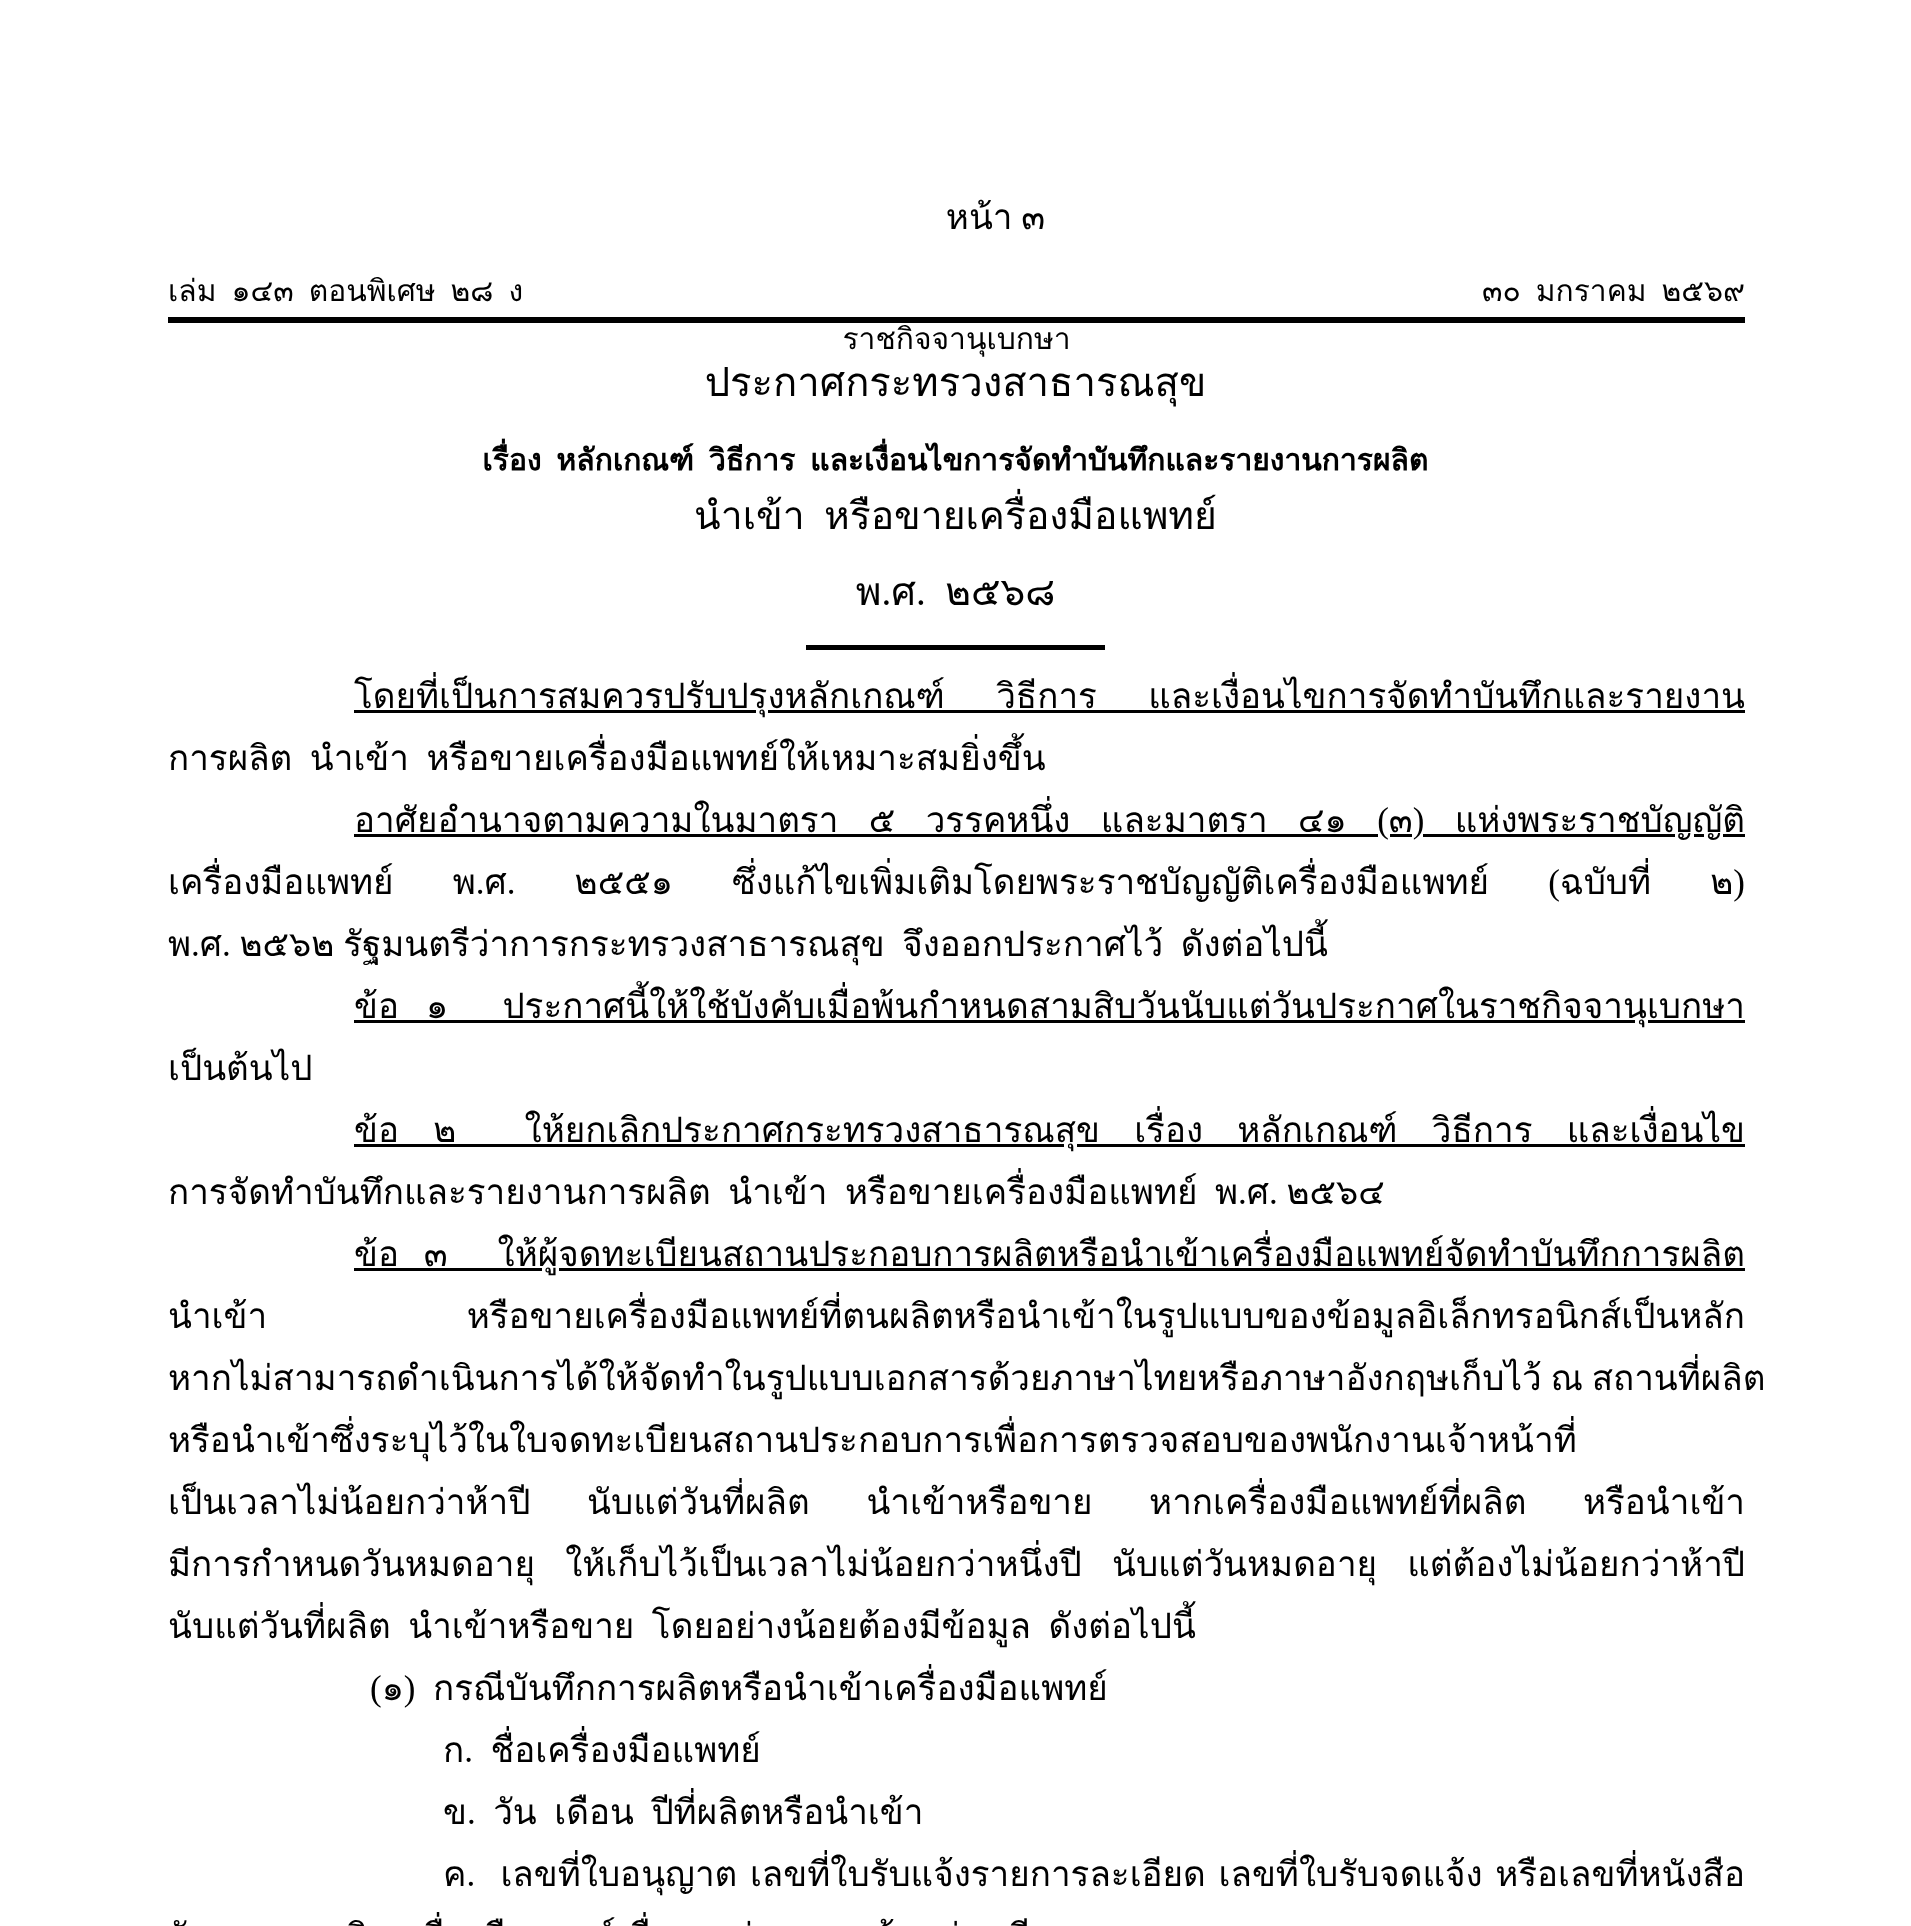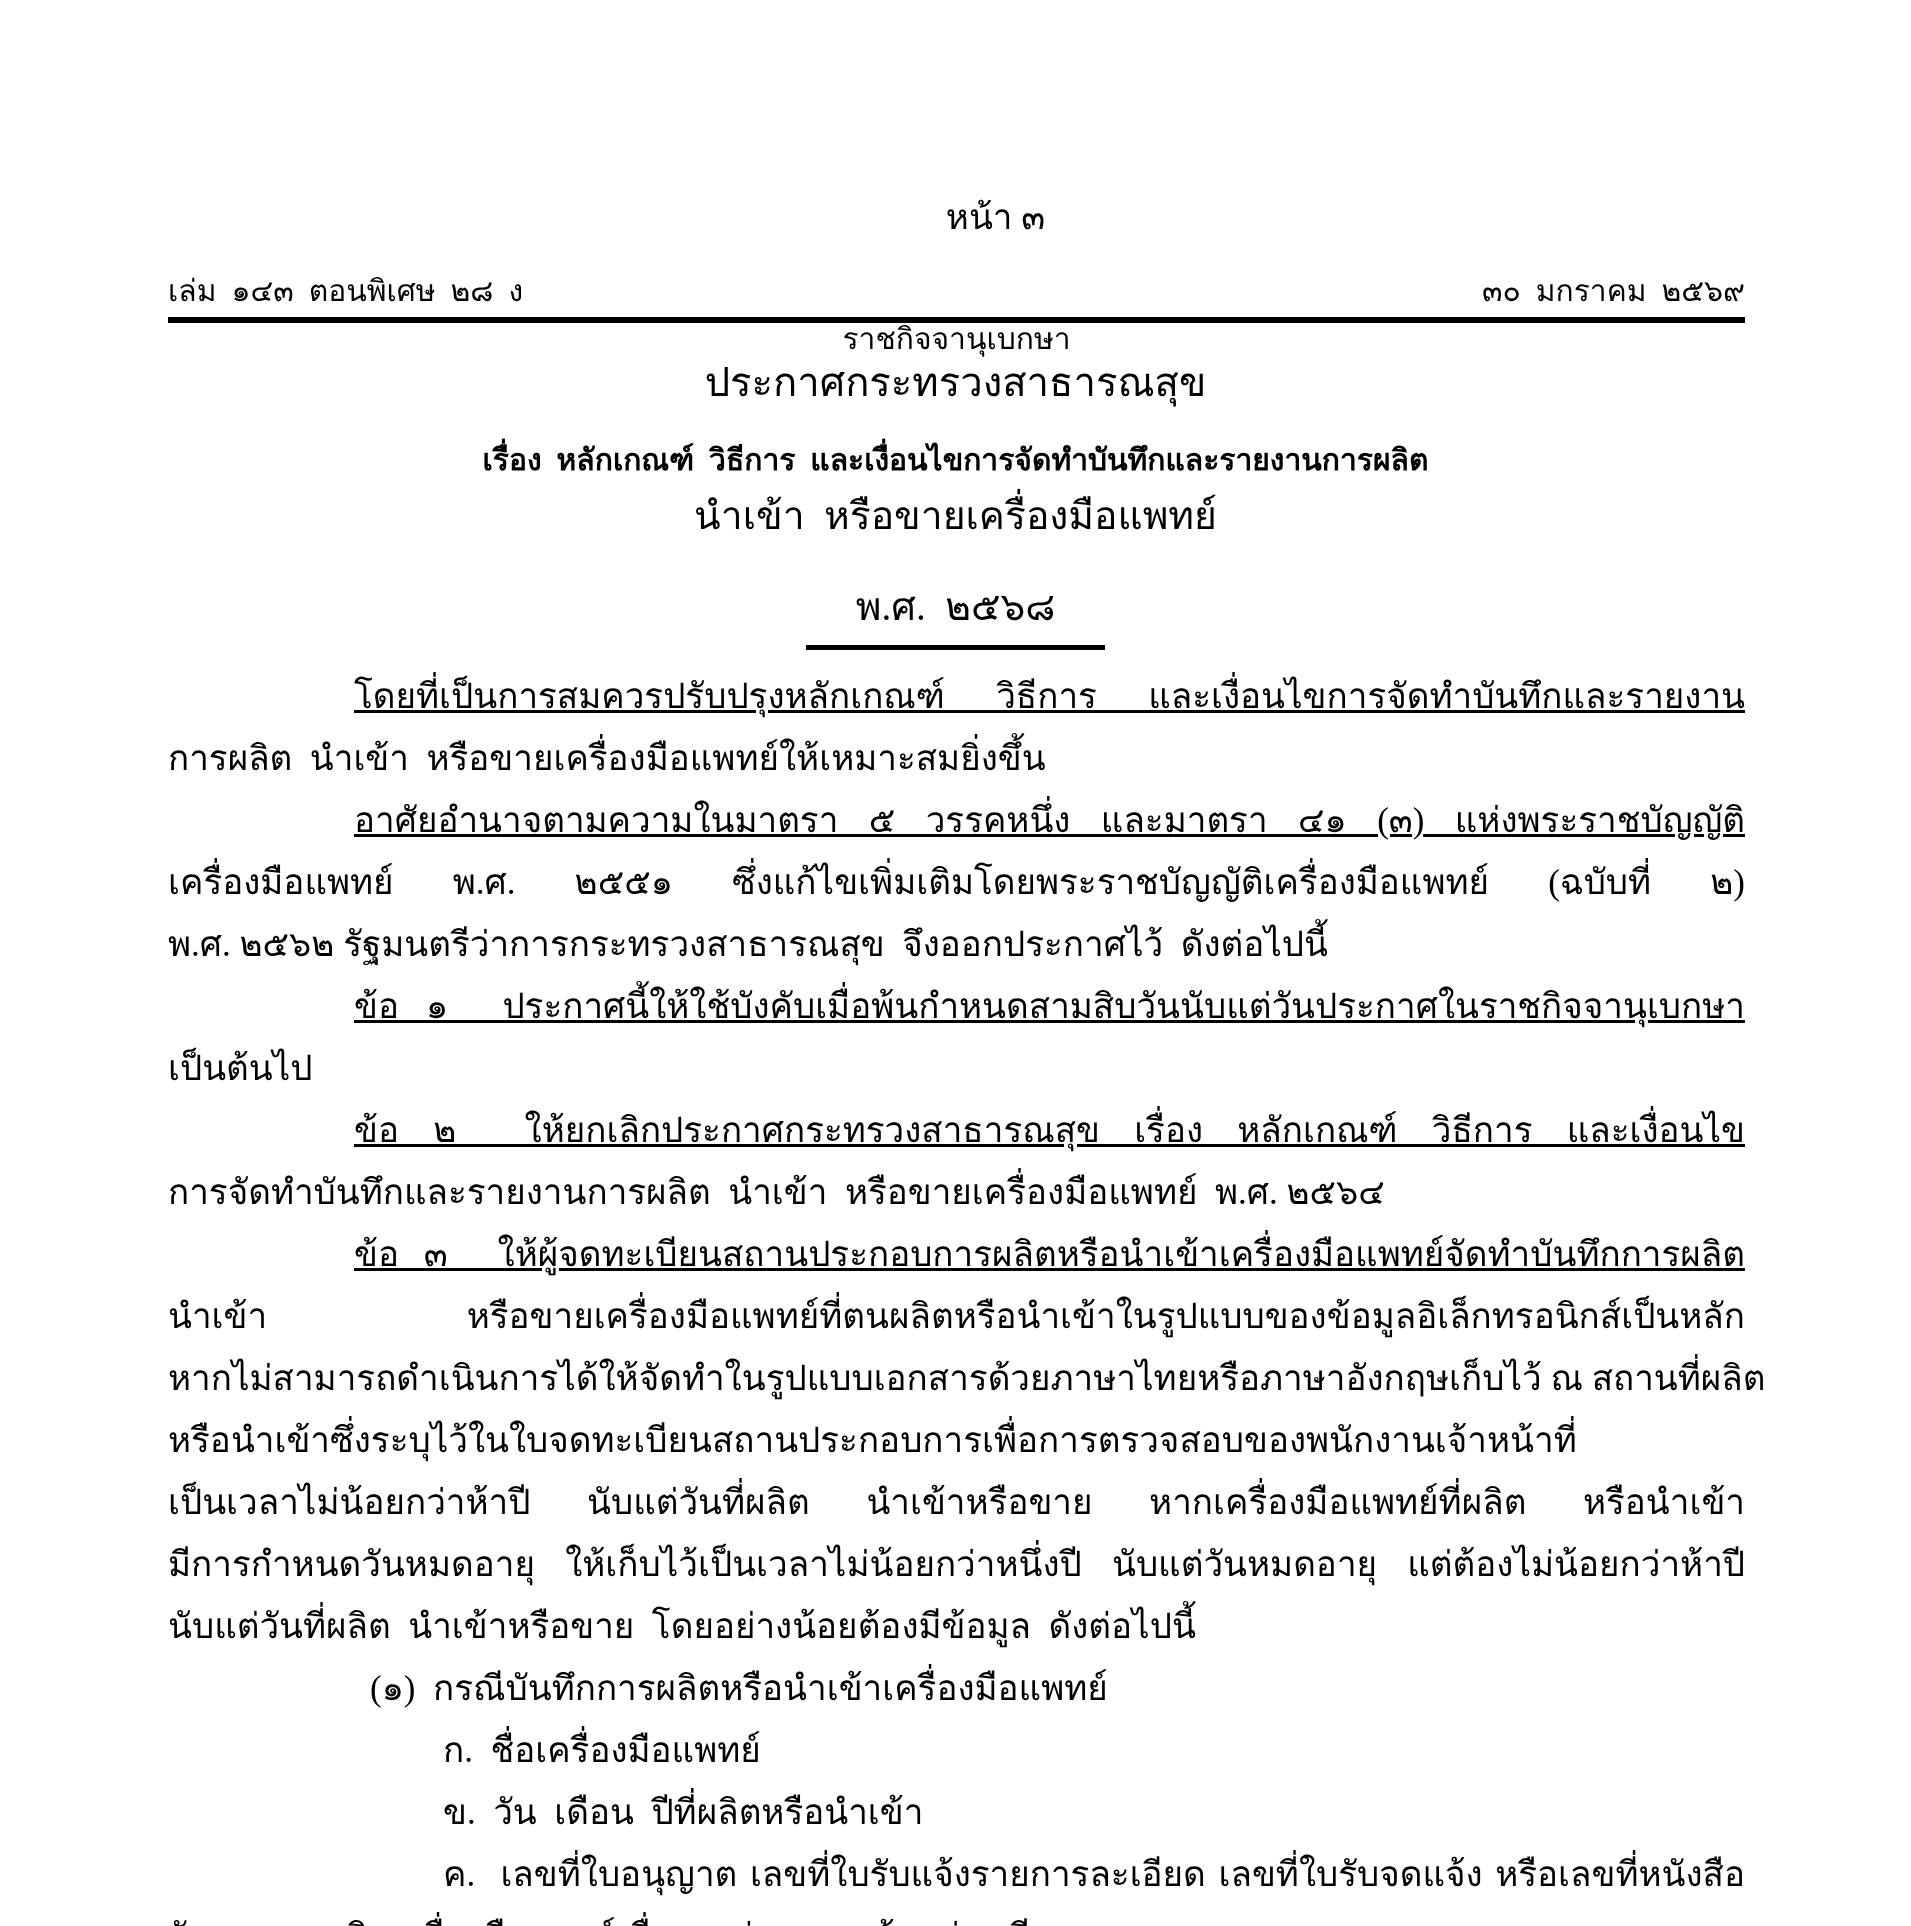--- a/index.html
+++ b/index.html
@@ -23,21 +23,21 @@
   }
   .header-vol  { position: absolute; left: 0; top: 0; }
   .header-gaz  { position: absolute; left: 0; top: 0; width: 100%; text-align: center; margin-top: 48px; }
   .header-date { position: absolute; right: 0; top: 0; }
   .header-rule { top: 317px; left: 168px; width: 1577px; height: 5.8px; background: #000; }
 
   
   .doc-title { top: 344px;  font-size: 40px; line-height: 77px; }
   .doc-sub1  { top: 431px; font-size: 30px; line-height: 58px; font-weight: bold; }
   .doc-sub2  { top: 487px; font-size: 39px; line-height: 58px; }
-  .doc-year  { top: 563px; font-size: 39px; line-height: 58px; margin-top: 15px; }
+  .doc-year  { top: 563px; font-size: 39px; line-height: 58px; }
   .title-divider { top: 645px; left: 806px; width: 299px; height: 5px; background: #000; }
 
   
   .body-block {
     top: 666px; left: 168px; width: 1577px;
     font-size: 35px;
   }
   .bline {
     height: 62px;
     line-height: 62px;

